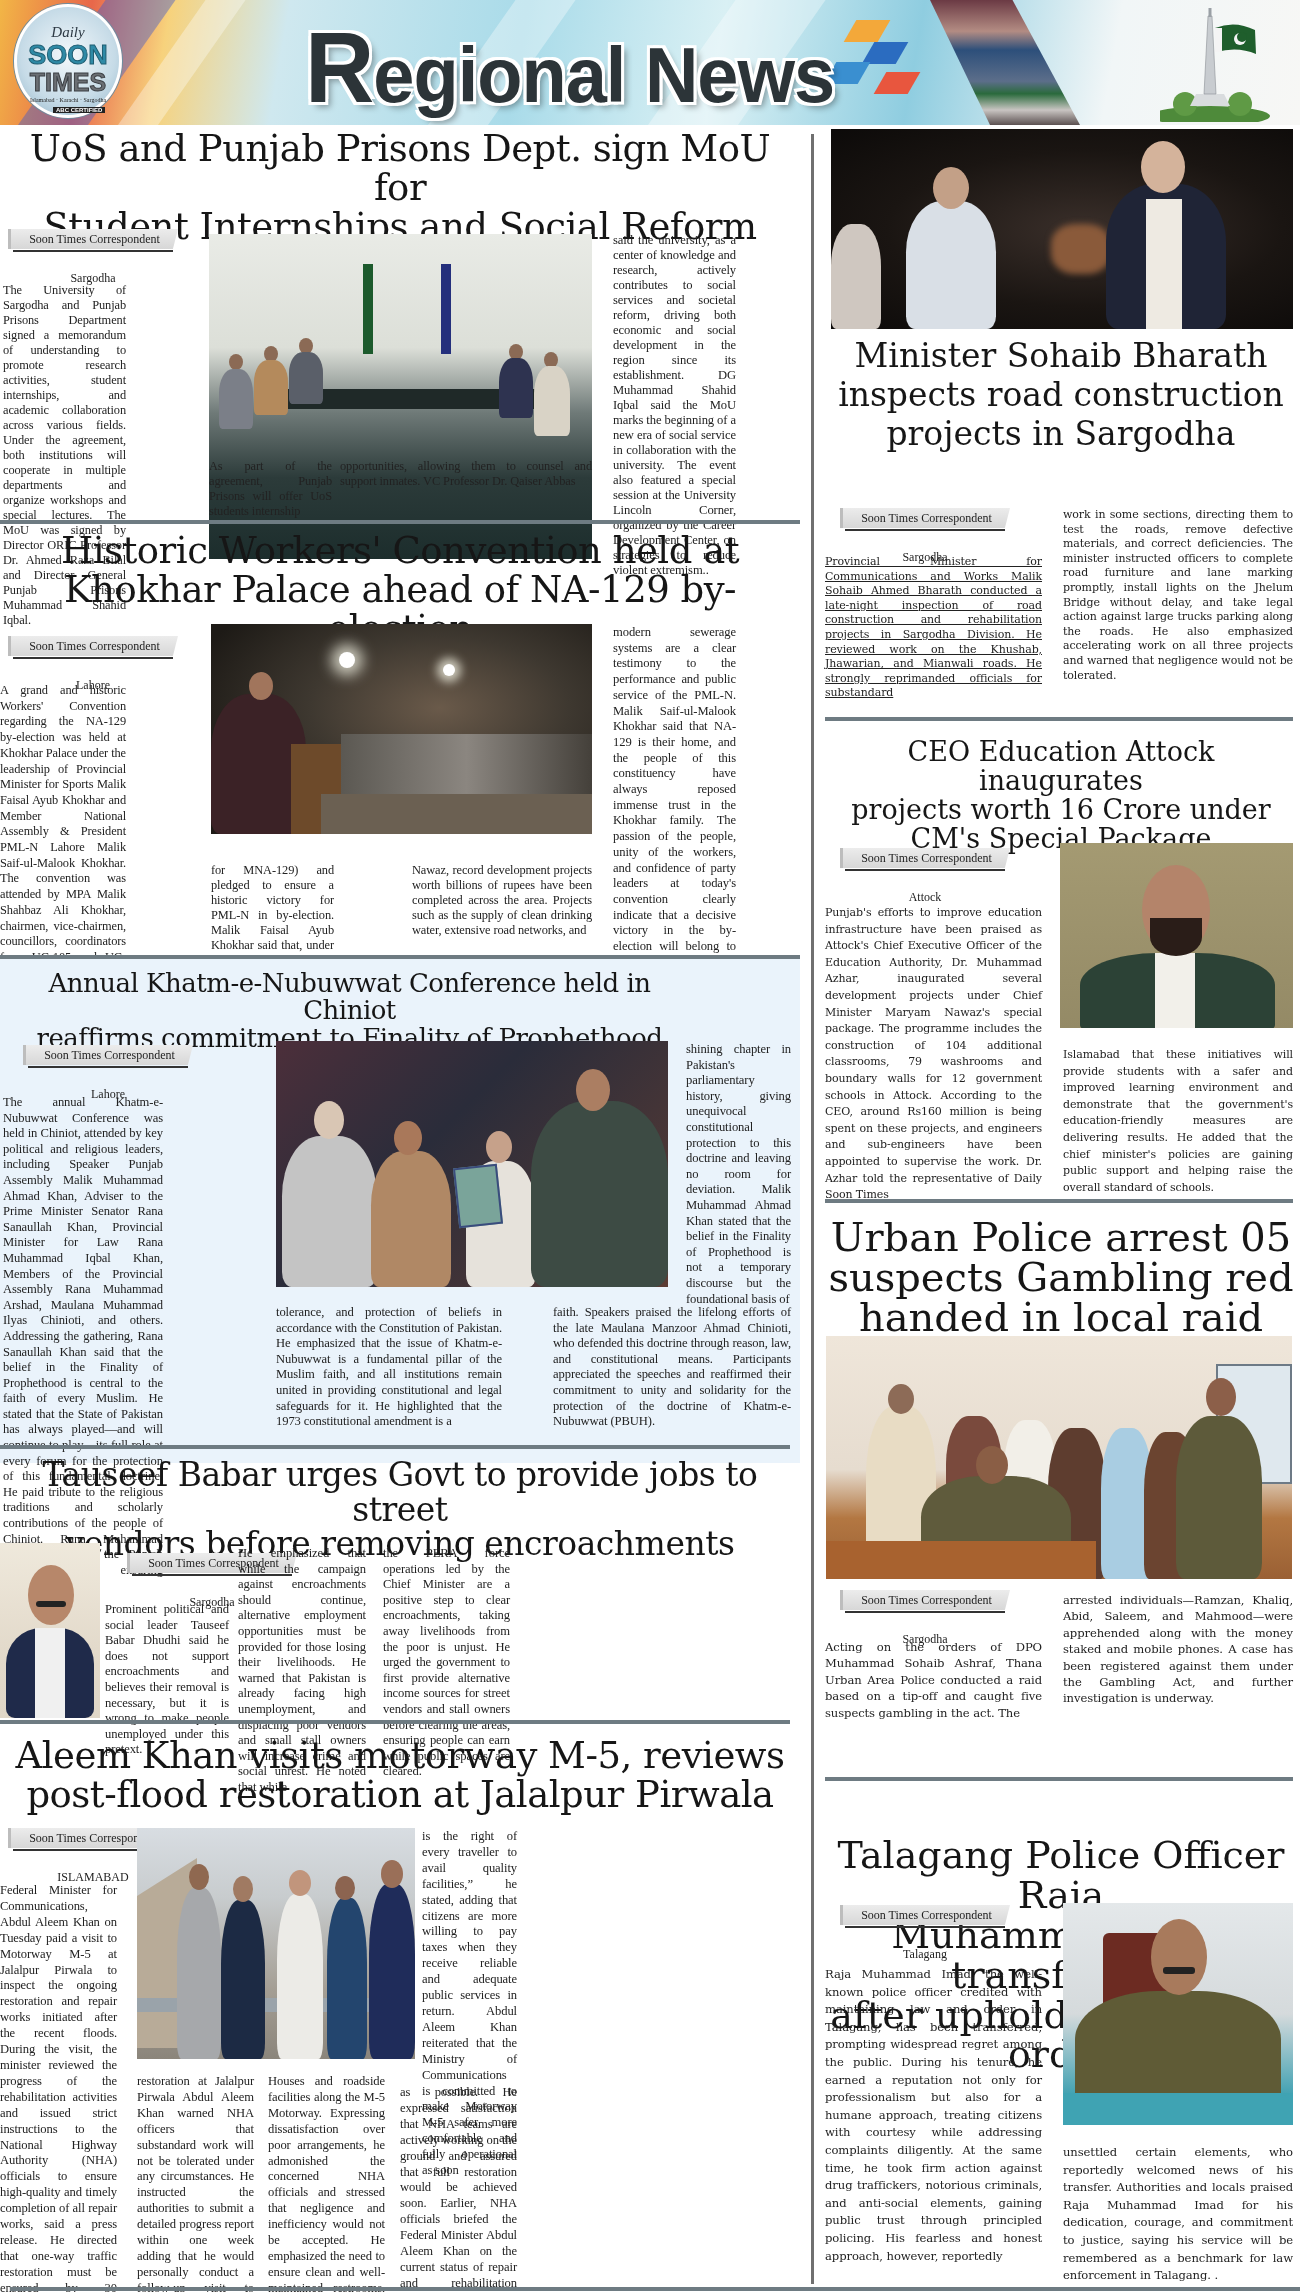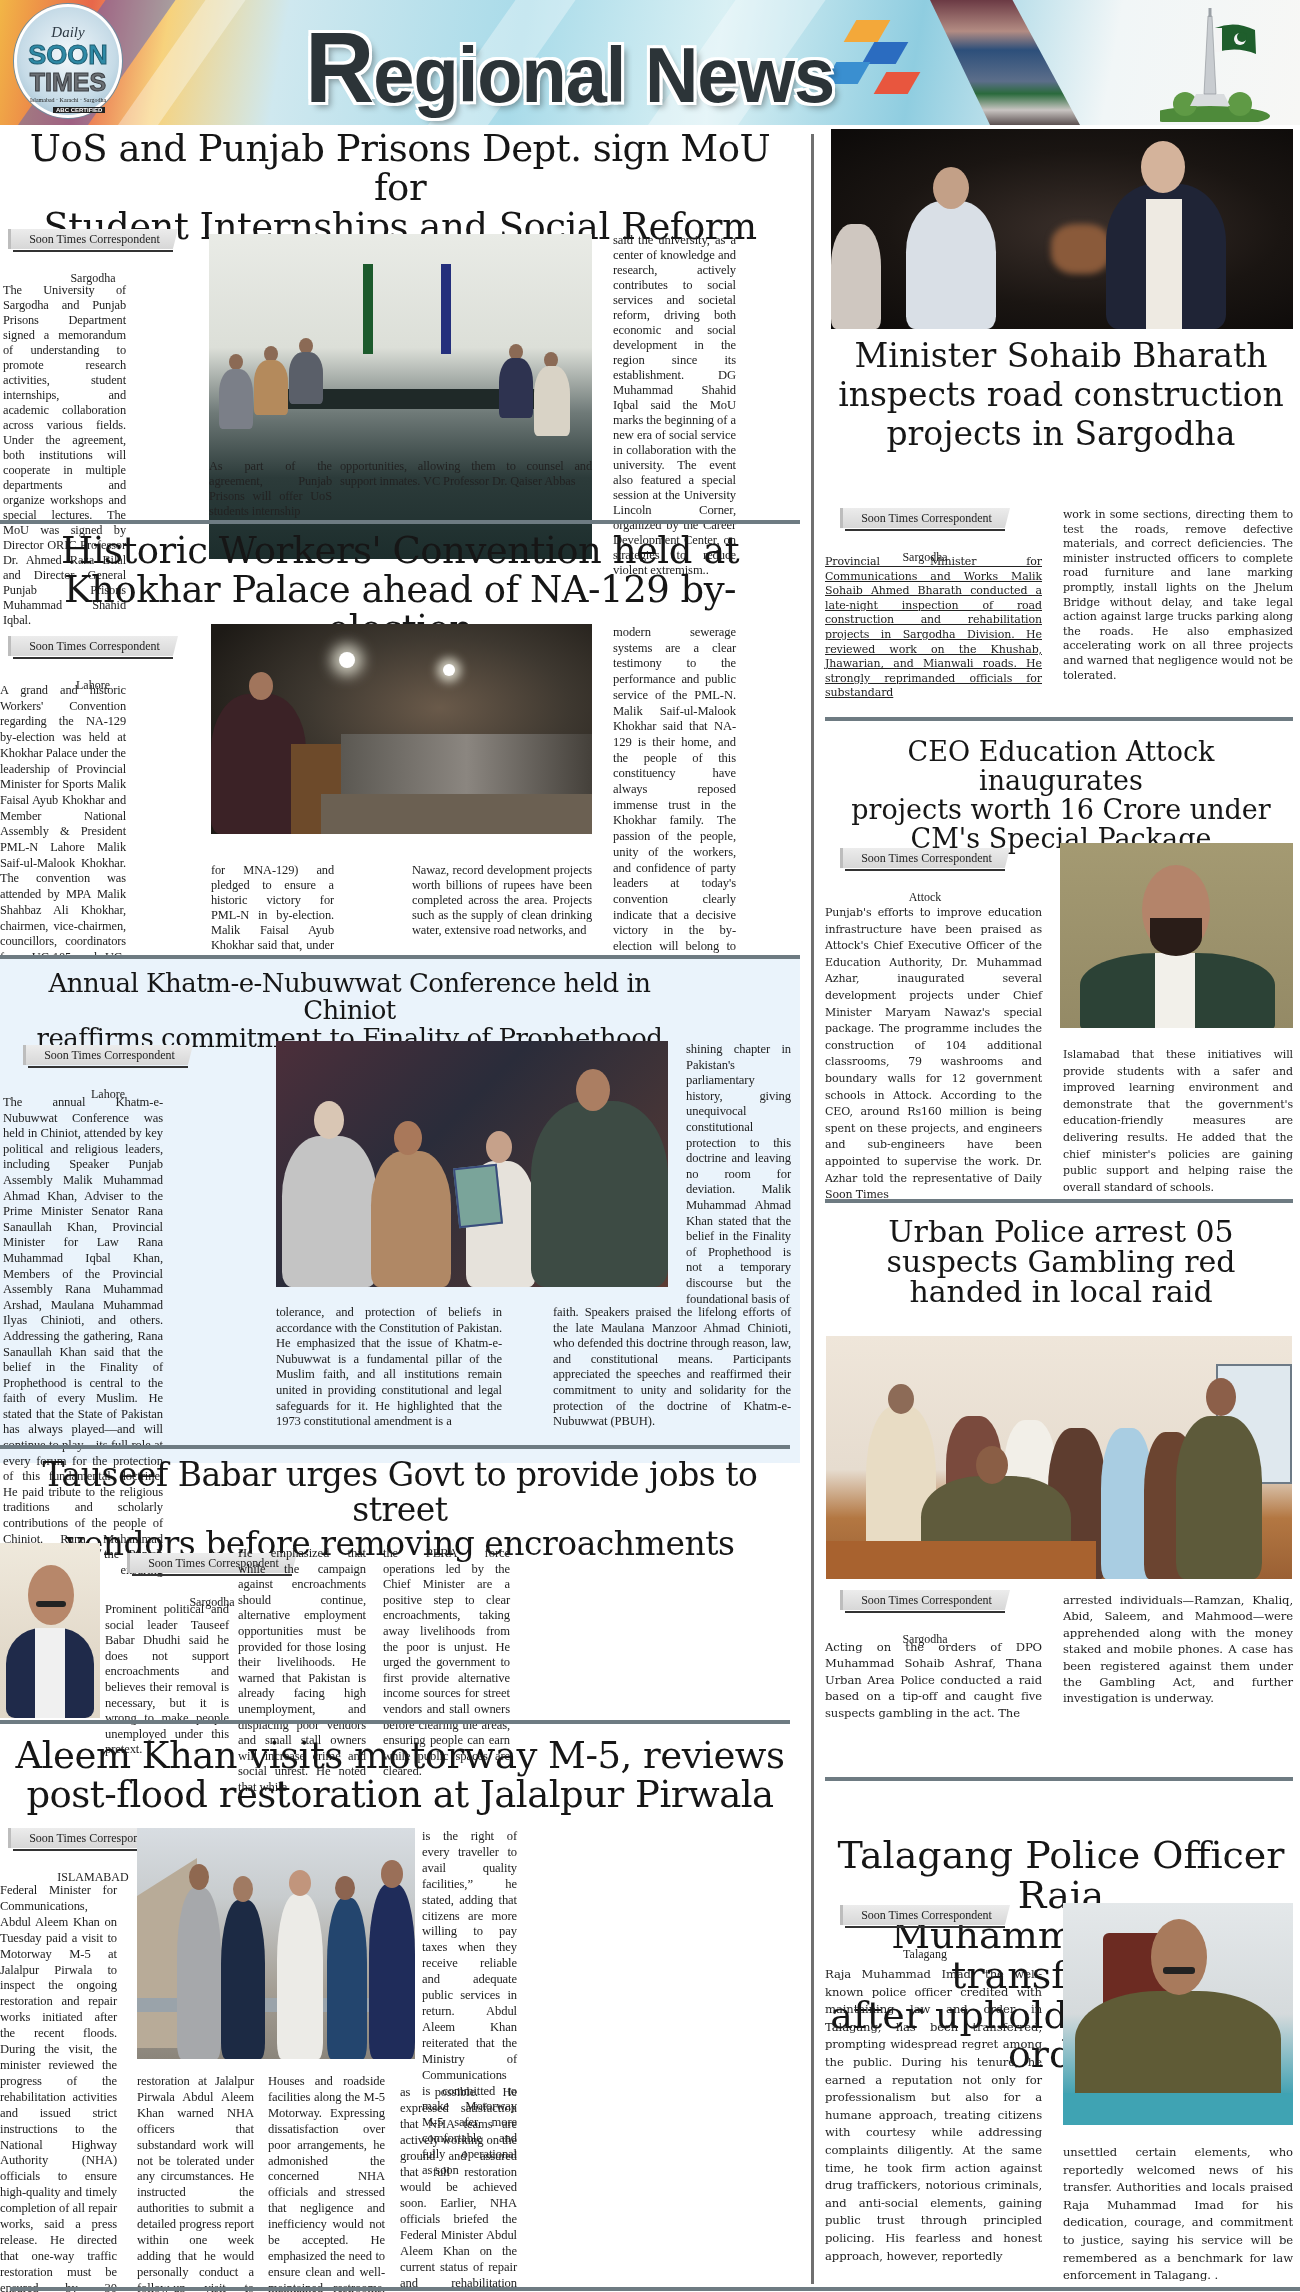--- a/index.html
+++ b/index.html
@@ -276,21 +276,21 @@
     <div class="shade" style="left:20px;top:110px;width:195px;height:80px;background:#2c4236;"></div>
     <div style="position:absolute;left:95px;top:110px;width:40px;height:75px;background:#f2f0ea;"></div>
     <div class="head" style="left:82px;top:22px;width:68px;height:90px;background:#b4846a;"></div>
     <div style="position:absolute;left:90px;top:75px;width:52px;height:38px;background:#2a1d18;border-radius:0 0 50% 50%;"></div>
   </div>
   <div class="col sans" style="left:1063px;top:1047px;width:230px;line-height:16.6px;">Islamabad that these initiatives will provide students with a safer and improved learning environment and demonstrate that the government's education-friendly measures are delivering results. He added that the chief minister's policies are gaining public support and helping raise the overall standard of schools.</div>
 </article>
 <div class="hrule" style="left:825px;top:1199px;width:468px;"></div>
 
 <article>
-  <div class="headline" style="left:822px;top:1217px;width:478px;font-size:30px;line-height:1.0;letter-spacing:0;">
+  <div class="headline" style="left:822px;top:1217px;width:478px;font-size:40px;line-height:1.0;letter-spacing:0;">
     <div>Urban Police arrest 05</div>
     <div>suspects Gambling red</div>
     <div>handed in local raid</div>
   </div>
   <div class="photo" style="left:826px;top:1336px;width:466px;height:243px;background:linear-gradient(180deg,#efe6da 0%,#e6dccf 55%,#b37742 75%,#9a6034 100%);">
     <div style="position:absolute;left:390px;top:28px;width:76px;height:120px;background:#dfe8ee;border:2px solid #6d7a86;"></div>
     <div class="shade" style="left:40px;top:70px;width:70px;height:173px;background:#e8dcc4;"></div>
     <div class="head" style="left:62px;top:48px;width:26px;height:30px;background:#8d6b57;"></div>
     <div class="shade" style="left:120px;top:80px;width:56px;height:120px;background:#7a4a3d;"></div>
     <div class="shade" style="left:178px;top:84px;width:52px;height:120px;background:#f2efe8;"></div>

